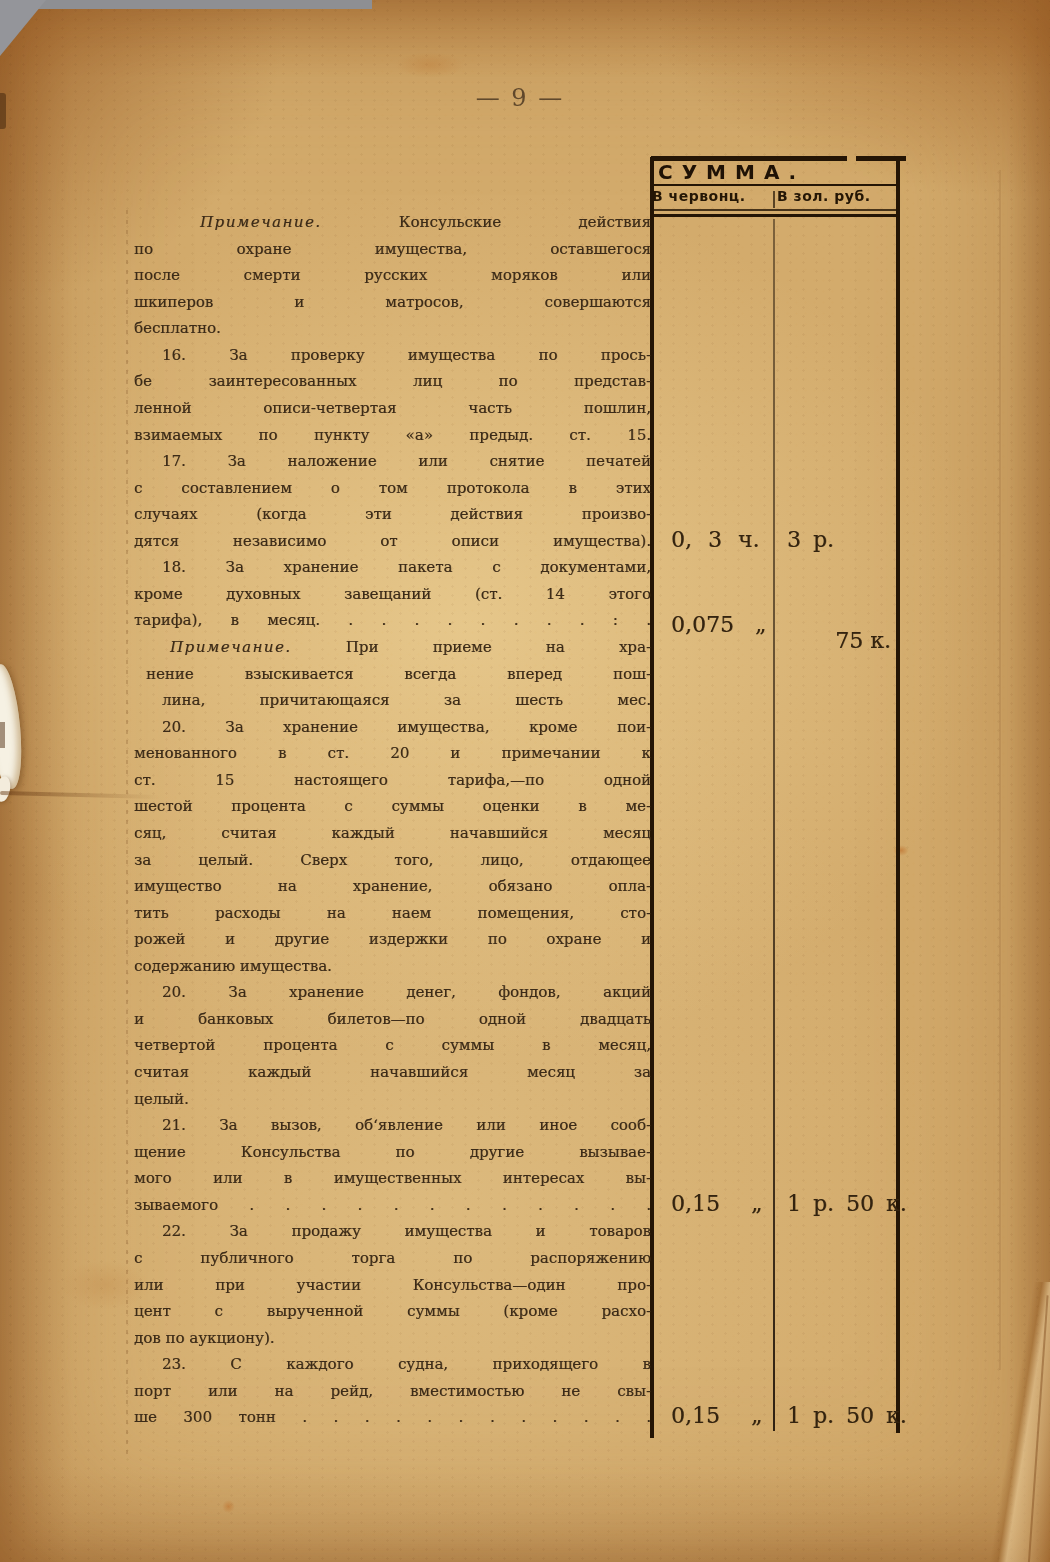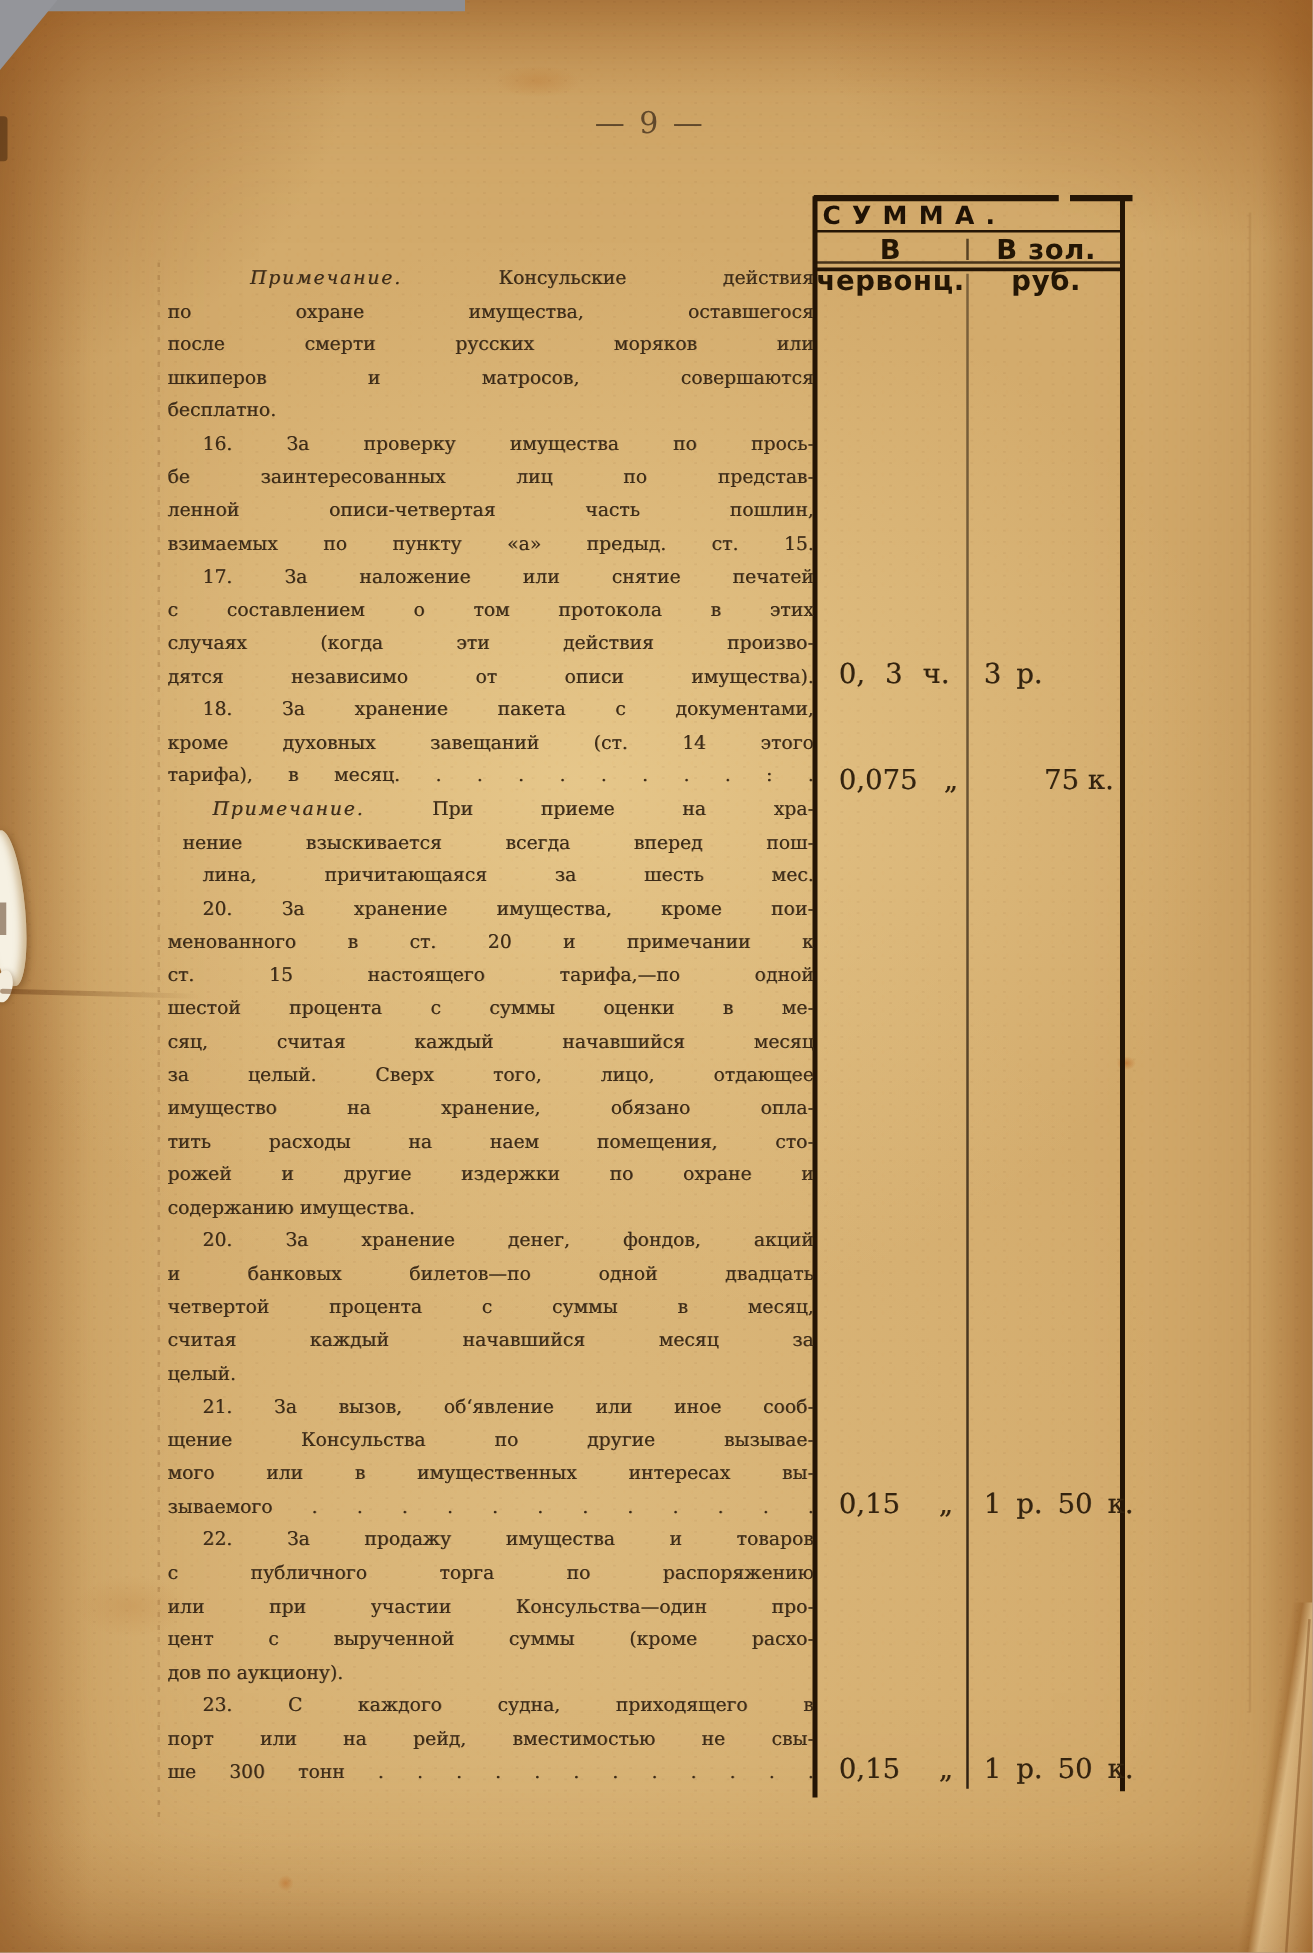--- a/index.html
+++ b/index.html
@@ -79,32 +79,32 @@
               background:linear-gradient(to bottom, rgba(38,24,10,.5), rgba(38,24,10,.65) 40%, rgba(30,18,8,.9)); }
   .b-rule1  { left:653px; top:184px; width:243px; height:2px; }
   .b-rule2  { left:653px; top:209px; width:243px; height:1.5px; opacity:.8; }
   .b-rule3  { left:651px; top:214px; width:246px; height:3px; }
   .b-hdrdiv { left:773px; top:191px; width:1.5px; height:17px; opacity:.7; }
 
   .sum-title { position:absolute; left:652px; top:160px; width:245px; padding-left:6px; text-align:left;
                font-family:"DejaVu Sans","Liberation Sans",sans-serif; font-weight:bold;
                font-size:20px; letter-spacing:9px; color:#1f1205; }
   .sub { position:absolute; top:188px; font-family:"DejaVu Sans","Liberation Sans",sans-serif;
-         font-weight:bold; font-size:22px; color:#241605; text-align:center; letter-spacing:.5px; }
+         font-weight:bold; font-size:14px; color:#241605; text-align:left; letter-spacing:.5px; }
   .sub1 { left:652px; width:121px; }
   .sub2 { left:777px; width:120px; }
 
   .val { position:absolute; font-size:22px; line-height:26.56px; color:#33230f;
          text-shadow:.4px 0 rgba(50,32,14,.5); white-space:nowrap; }
   .vc { left:671px; width:99px; }
   .vg { left:787px; width:106px; }
   .r17 { top:527px; }  .r18 { top:612px; }  .r21 { top:1191px; }  .r23 { top:1403px; }
   .ws1 { word-spacing:9px; }  .ws2 { word-spacing:14px; }  .ws3 { word-spacing:24px; }
   .wsg { word-spacing:5px; }
-  .gr  { text-align:right; padding-right:2px; }
+  .gr  { text-align:right; padding-right:2px;margin-top:16px; }
 </style>
 </head>
 <body>
 
 <div class="stage">
 
   <div class="paper"></div>
   <div class="texture"></div>
 
   <div class="scan-top"></div>

